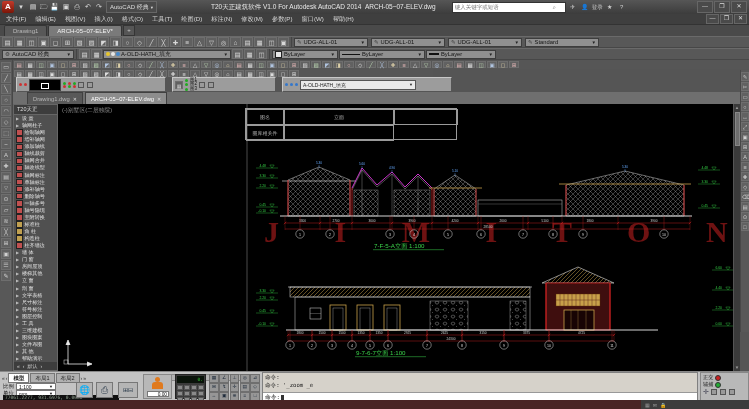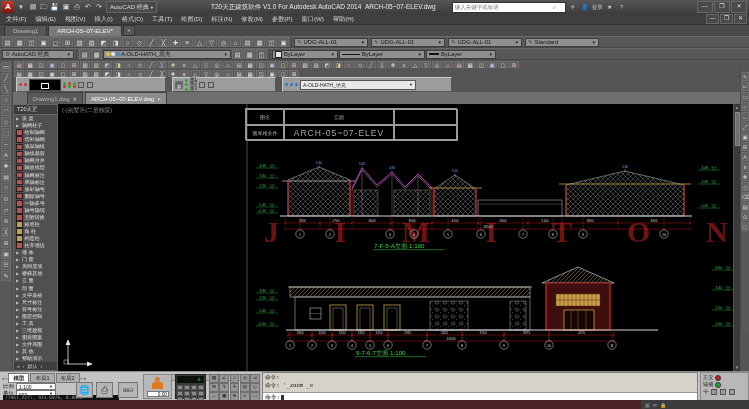--- a/index.html
+++ b/index.html
@@ -901,21 +901,20 @@
       </g>
     </svg>
 
     <div class="cornerlbl">(-)别墅区(二层独院)</div>
 
     <div class="tblock">
       <div class="tcell">图名</div>
       <div class="tcell">立面</div>
       <div class="tcell"></div>
       <div class="tcell">图库相关件</div>
-      <div class="tcell big">ARCH-05~07-ELEV</div>
       <div class="tcell"></div>
     </div>
 
     <div class="vscroll">
       <div class="arr" style="top:0;">▲</div>
       <div class="thumb"></div>
       <div class="arr" style="bottom:0;">▼</div>
     </div>
   </div>
 

